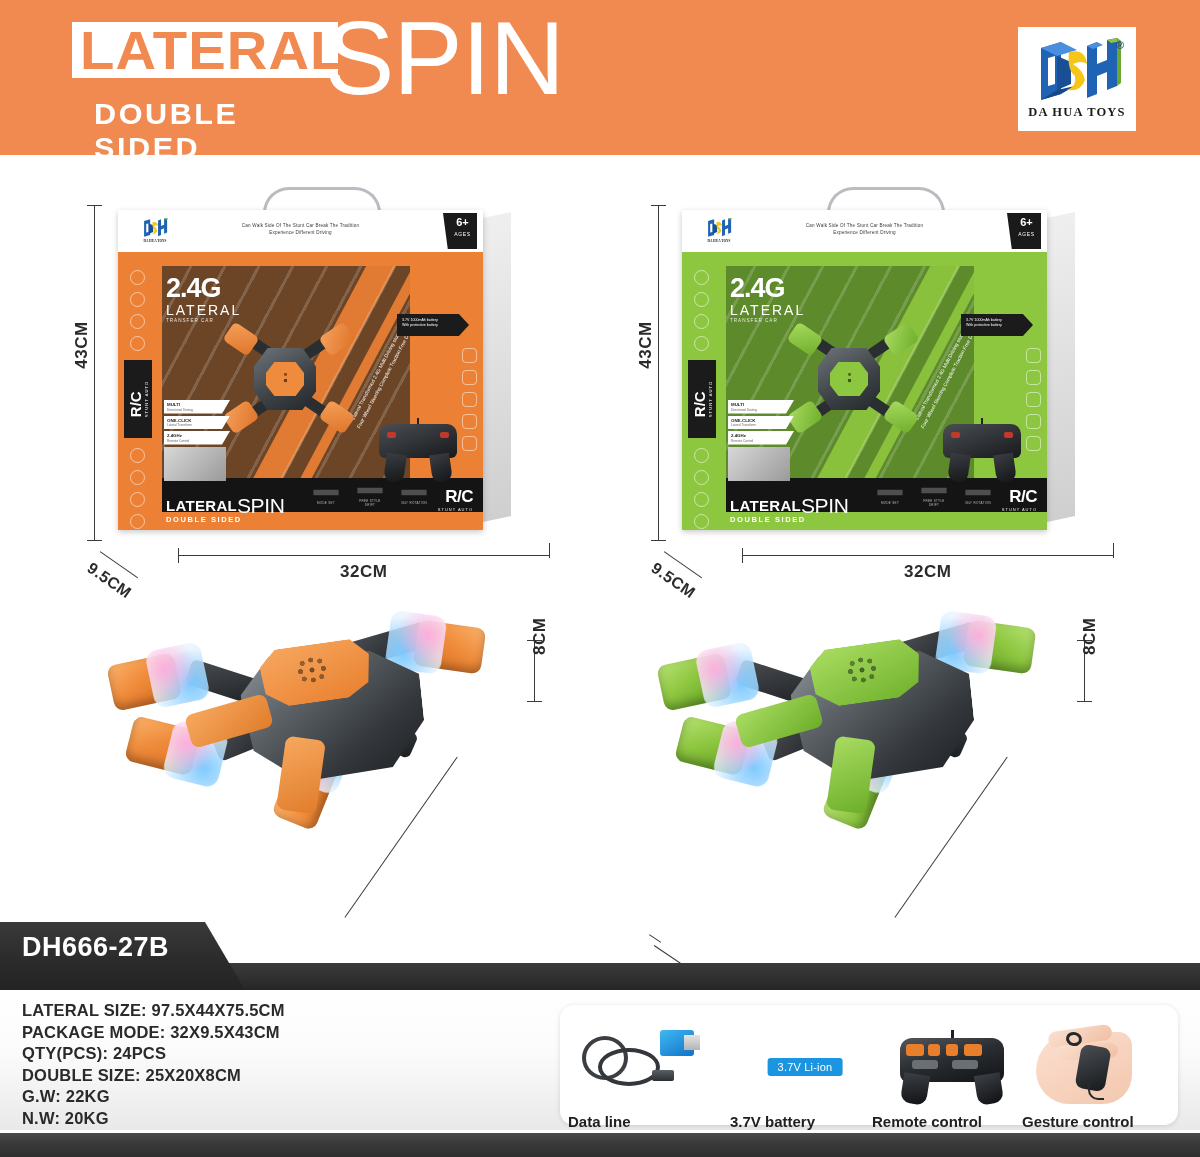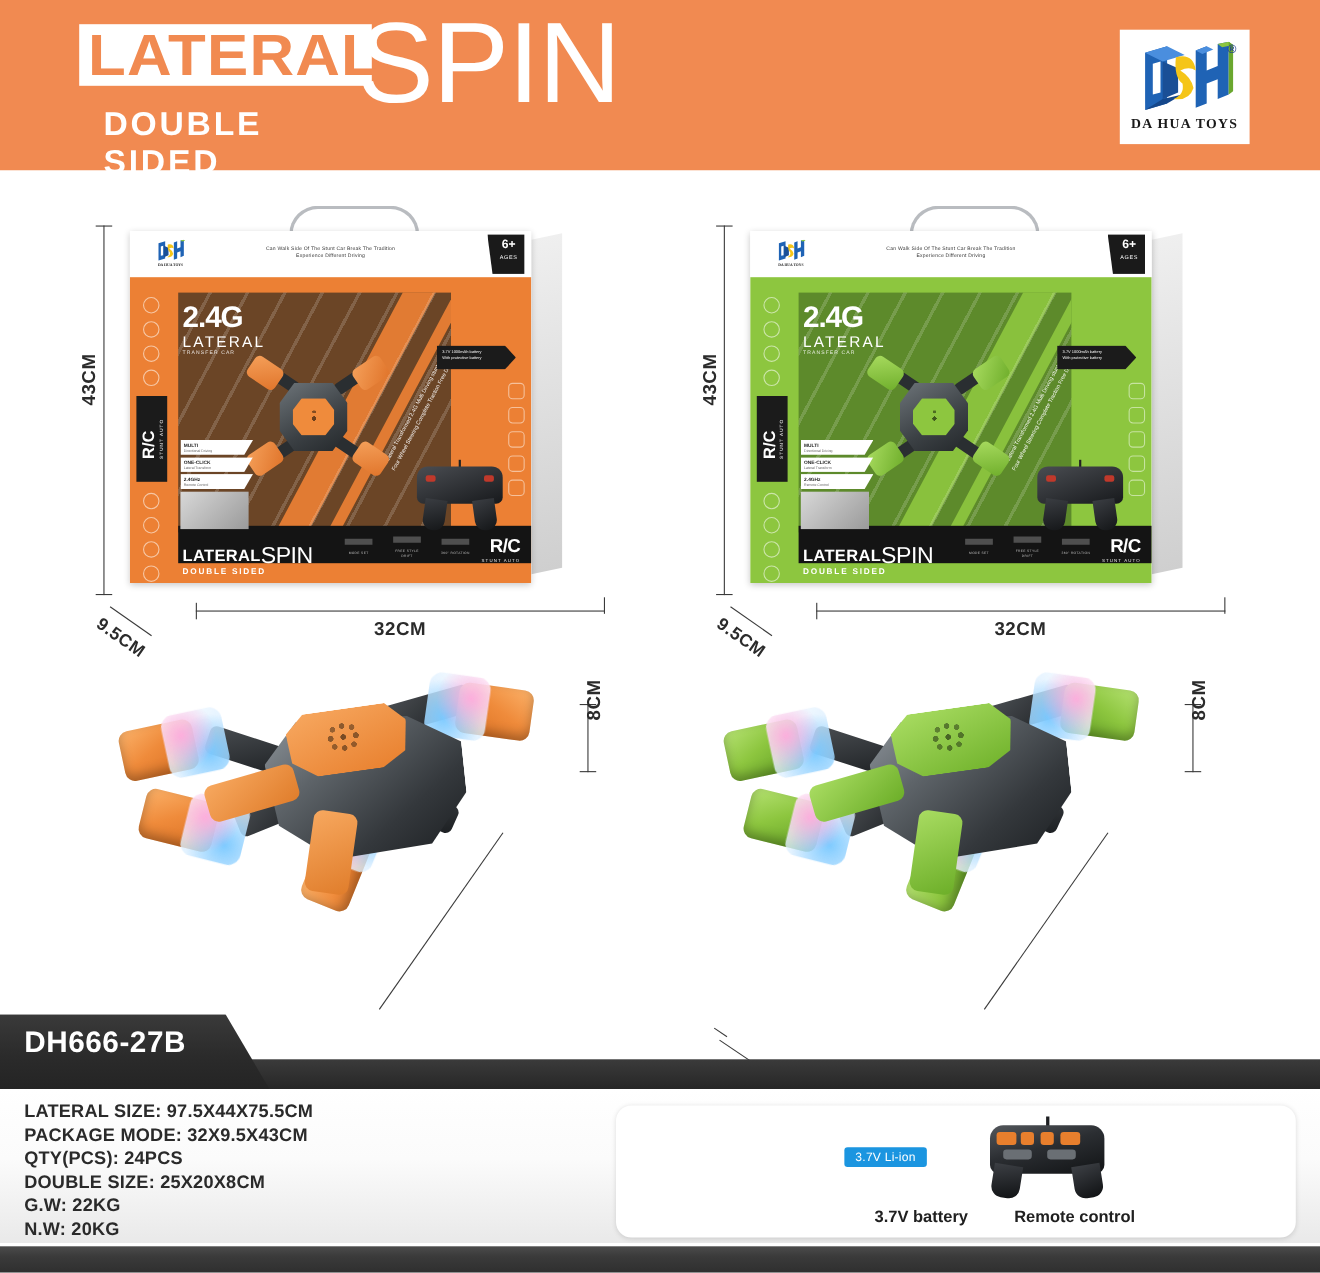--- a/index.html
+++ b/index.html
@@ -448,22 +448,22 @@
 
   
   .acc-panel {
     position: absolute; left: 560px; top: 1005px;
     width: 618px; height: 120px;
     background: #ffffff;
     border-radius: 14px;
     box-shadow: 0 1px 5px rgba(0,0,0,0.13);
   }
   .acc-item {
-    position: absolute; top: 6px; height: 108px;
-    text-align: right;
+    position: absolute; top: 21px; height: 108px;
+    text-align: left;
   }
   .acc-label {
     position: absolute; left: 0; right: 0; bottom: 4px;
     font-size: 15px; font-weight: bold; color: #202020;
     font-family: "Liberation Sans", sans-serif;
   }
   .acc-art { position: absolute; left: 0; right: 0; top: 4px; height: 76px; }
 
   
   .usb-plug {
@@ -986,20 +986,30 @@
     <div class="spec-line">PACKAGE MODE: 32X9.5X43CM</div>
     <div class="spec-line">QTY(PCS): 24PCS</div>
     <div class="spec-line">DOUBLE SIZE: 25X20X8CM</div>
     <div class="spec-line">G.W:  22KG</div>
     <div class="spec-line">N.W:  20KG</div>
   </div>
 </div>
 
 <div class="acc-panel">
 
+  <div class="acc-item" style="left:8px;width:168px;">
+    <div class="acc-art">
+      <div class="usb-plug"></div>
+      <div class="usb-tip"></div>
+      <div class="cab-loop" style="left:14px;top:6px;width:46px;height:44px;"></div>
+      <div class="cab-loop" style="left:30px;top:18px;width:62px;height:38px;border-color:#33373b;"></div>
+      <div class="cab-conn"></div>
+    </div>
+    <div class="acc-label">Data line</div>
+  </div>
 
   <div class="acc-item" style="left:170px;width:150px;">
     <div class="acc-art">
       <div class="bat-chip">3.7V Li-ion</div>
     </div>
     <div class="acc-label">3.7V battery</div>
   </div>
 
   <div class="acc-item" style="left:312px;width:160px;">
     <div class="acc-art">
@@ -1010,16 +1020,27 @@
       <div class="rm-btn" style="left:74px;top:14px;width:12px;height:12px;background:#e87f2d;"></div>
       <div class="rm-btn" style="left:92px;top:14px;width:18px;height:12px;background:#e87f2d;"></div>
       <div class="rm-btn" style="left:40px;top:30px;width:26px;height:9px;background:#6a6f74;"></div>
       <div class="rm-btn" style="left:80px;top:30px;width:26px;height:9px;background:#6a6f74;"></div>
       <div class="rm-grip" style="left:30px;transform:rotate(9deg);"></div>
       <div class="rm-grip" style="right:30px;transform:rotate(-9deg);"></div>
     </div>
     <div class="acc-label">Remote control</div>
   </div>
 
+  <div class="acc-item" style="left:462px;width:150px;">
+    <div class="acc-art">
+      <div class="hand"></div>
+      <div class="finger" style="left:26px;top:-2px;width:64px;height:16px;transform:rotate(-8deg);"></div>
+      <div class="finger" style="left:34px;top:14px;width:62px;height:15px;transform:rotate(-3deg);"></div>
+      <div class="watch-ring"></div>
+      <div class="watch-band"></div>
+      <div class="watch-cord"></div>
+    </div>
+    <div class="acc-label">Gesture control</div>
+  </div>
 
 </div>
 
 <div class="footer-bar"></div>
 
 </body></html>

